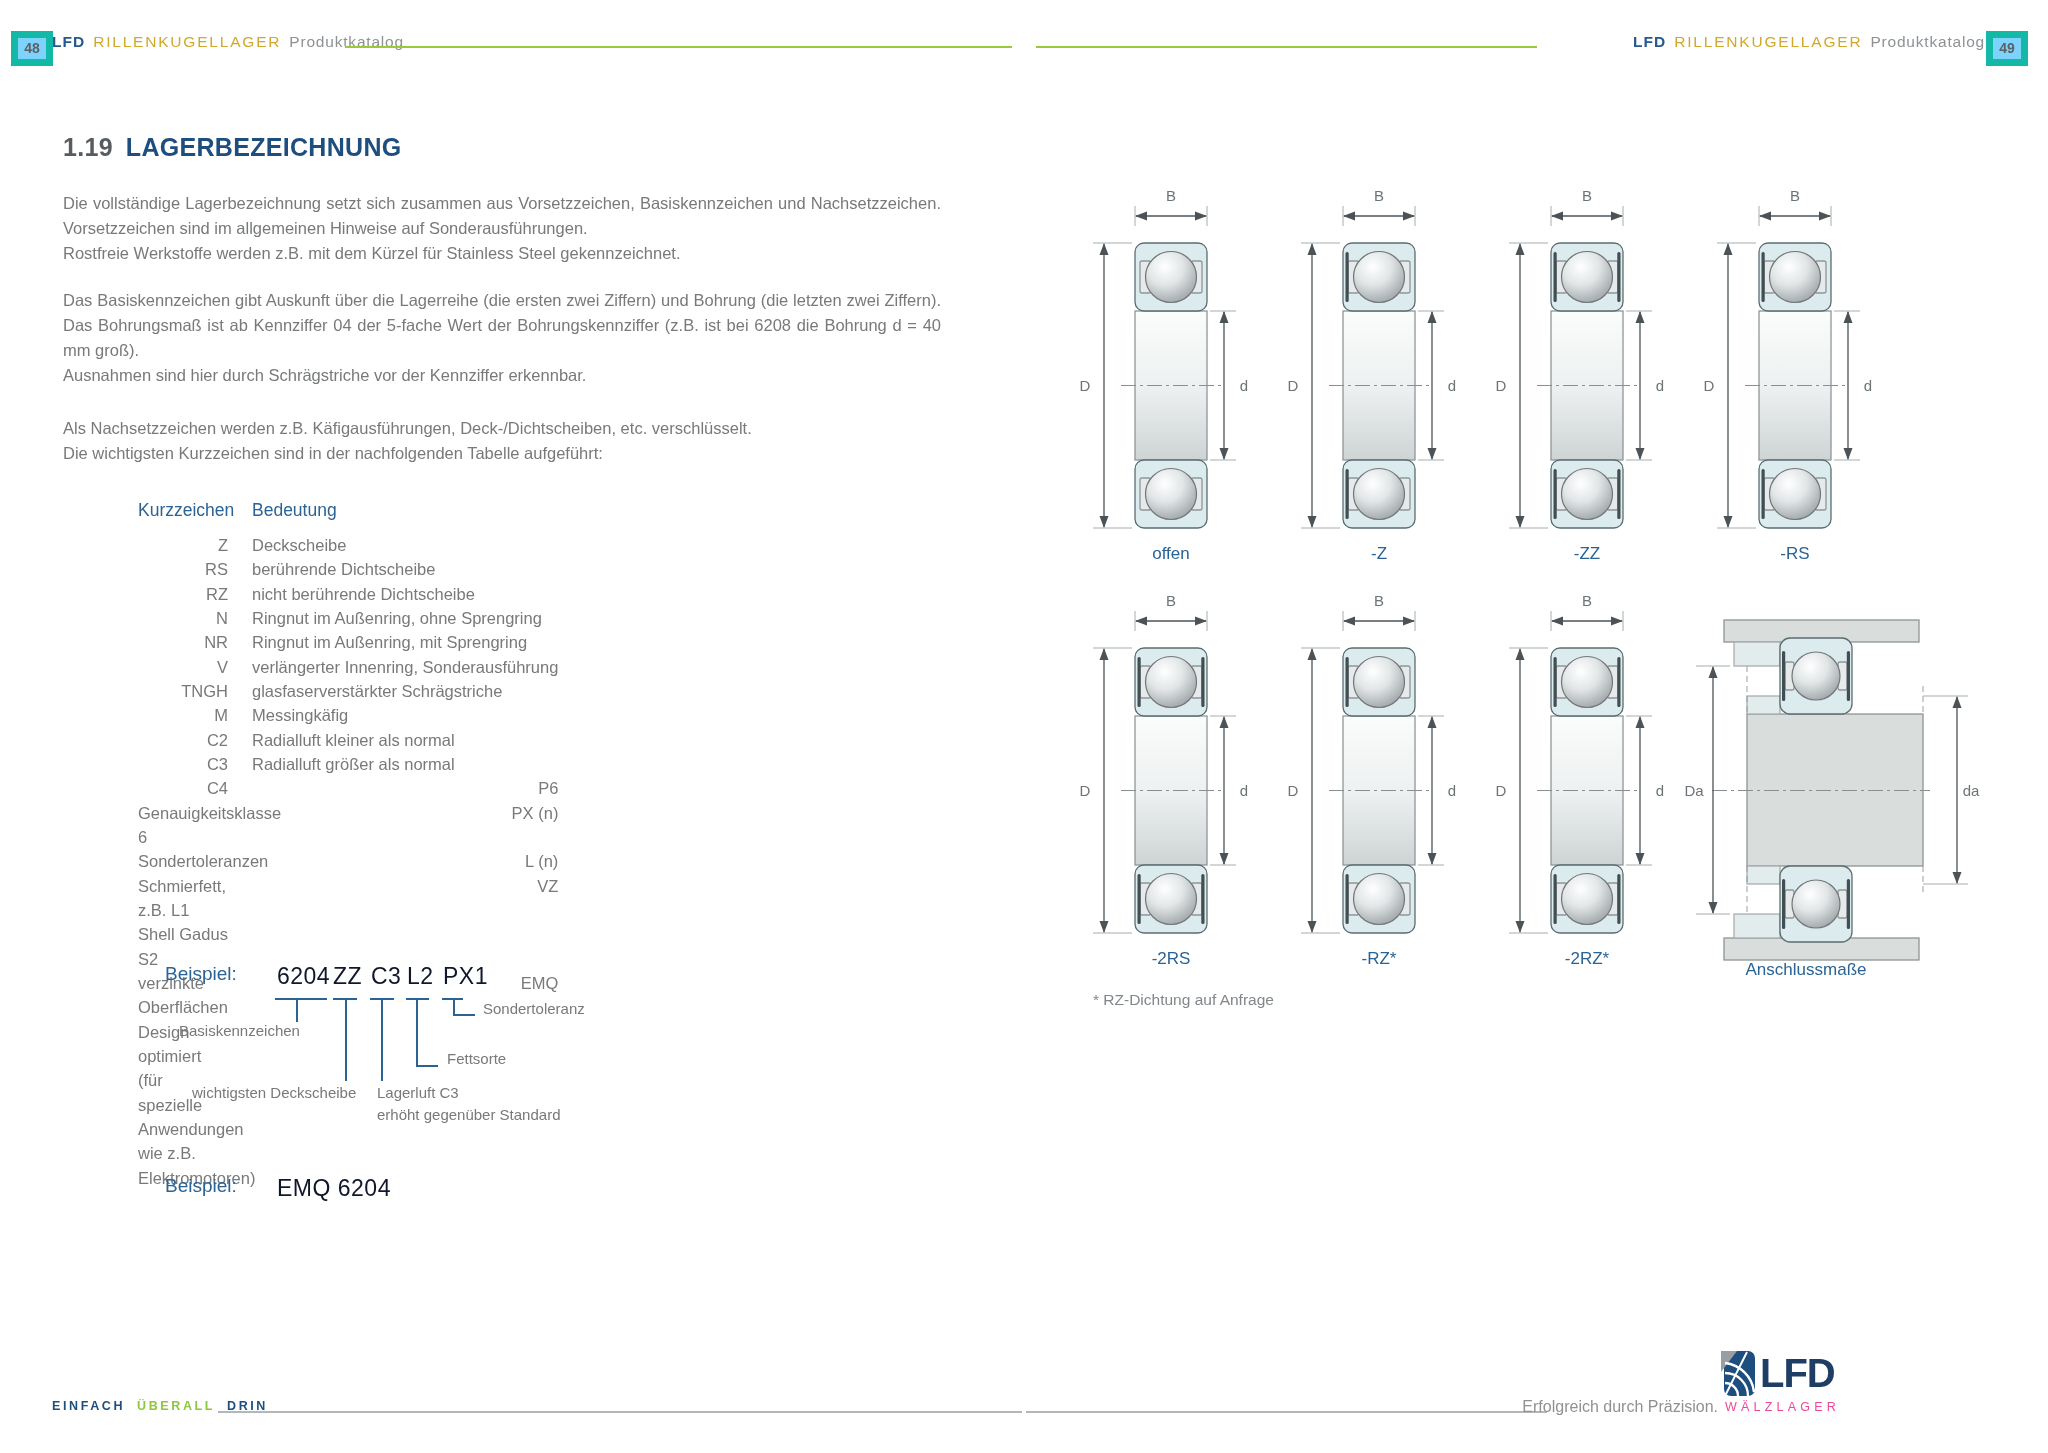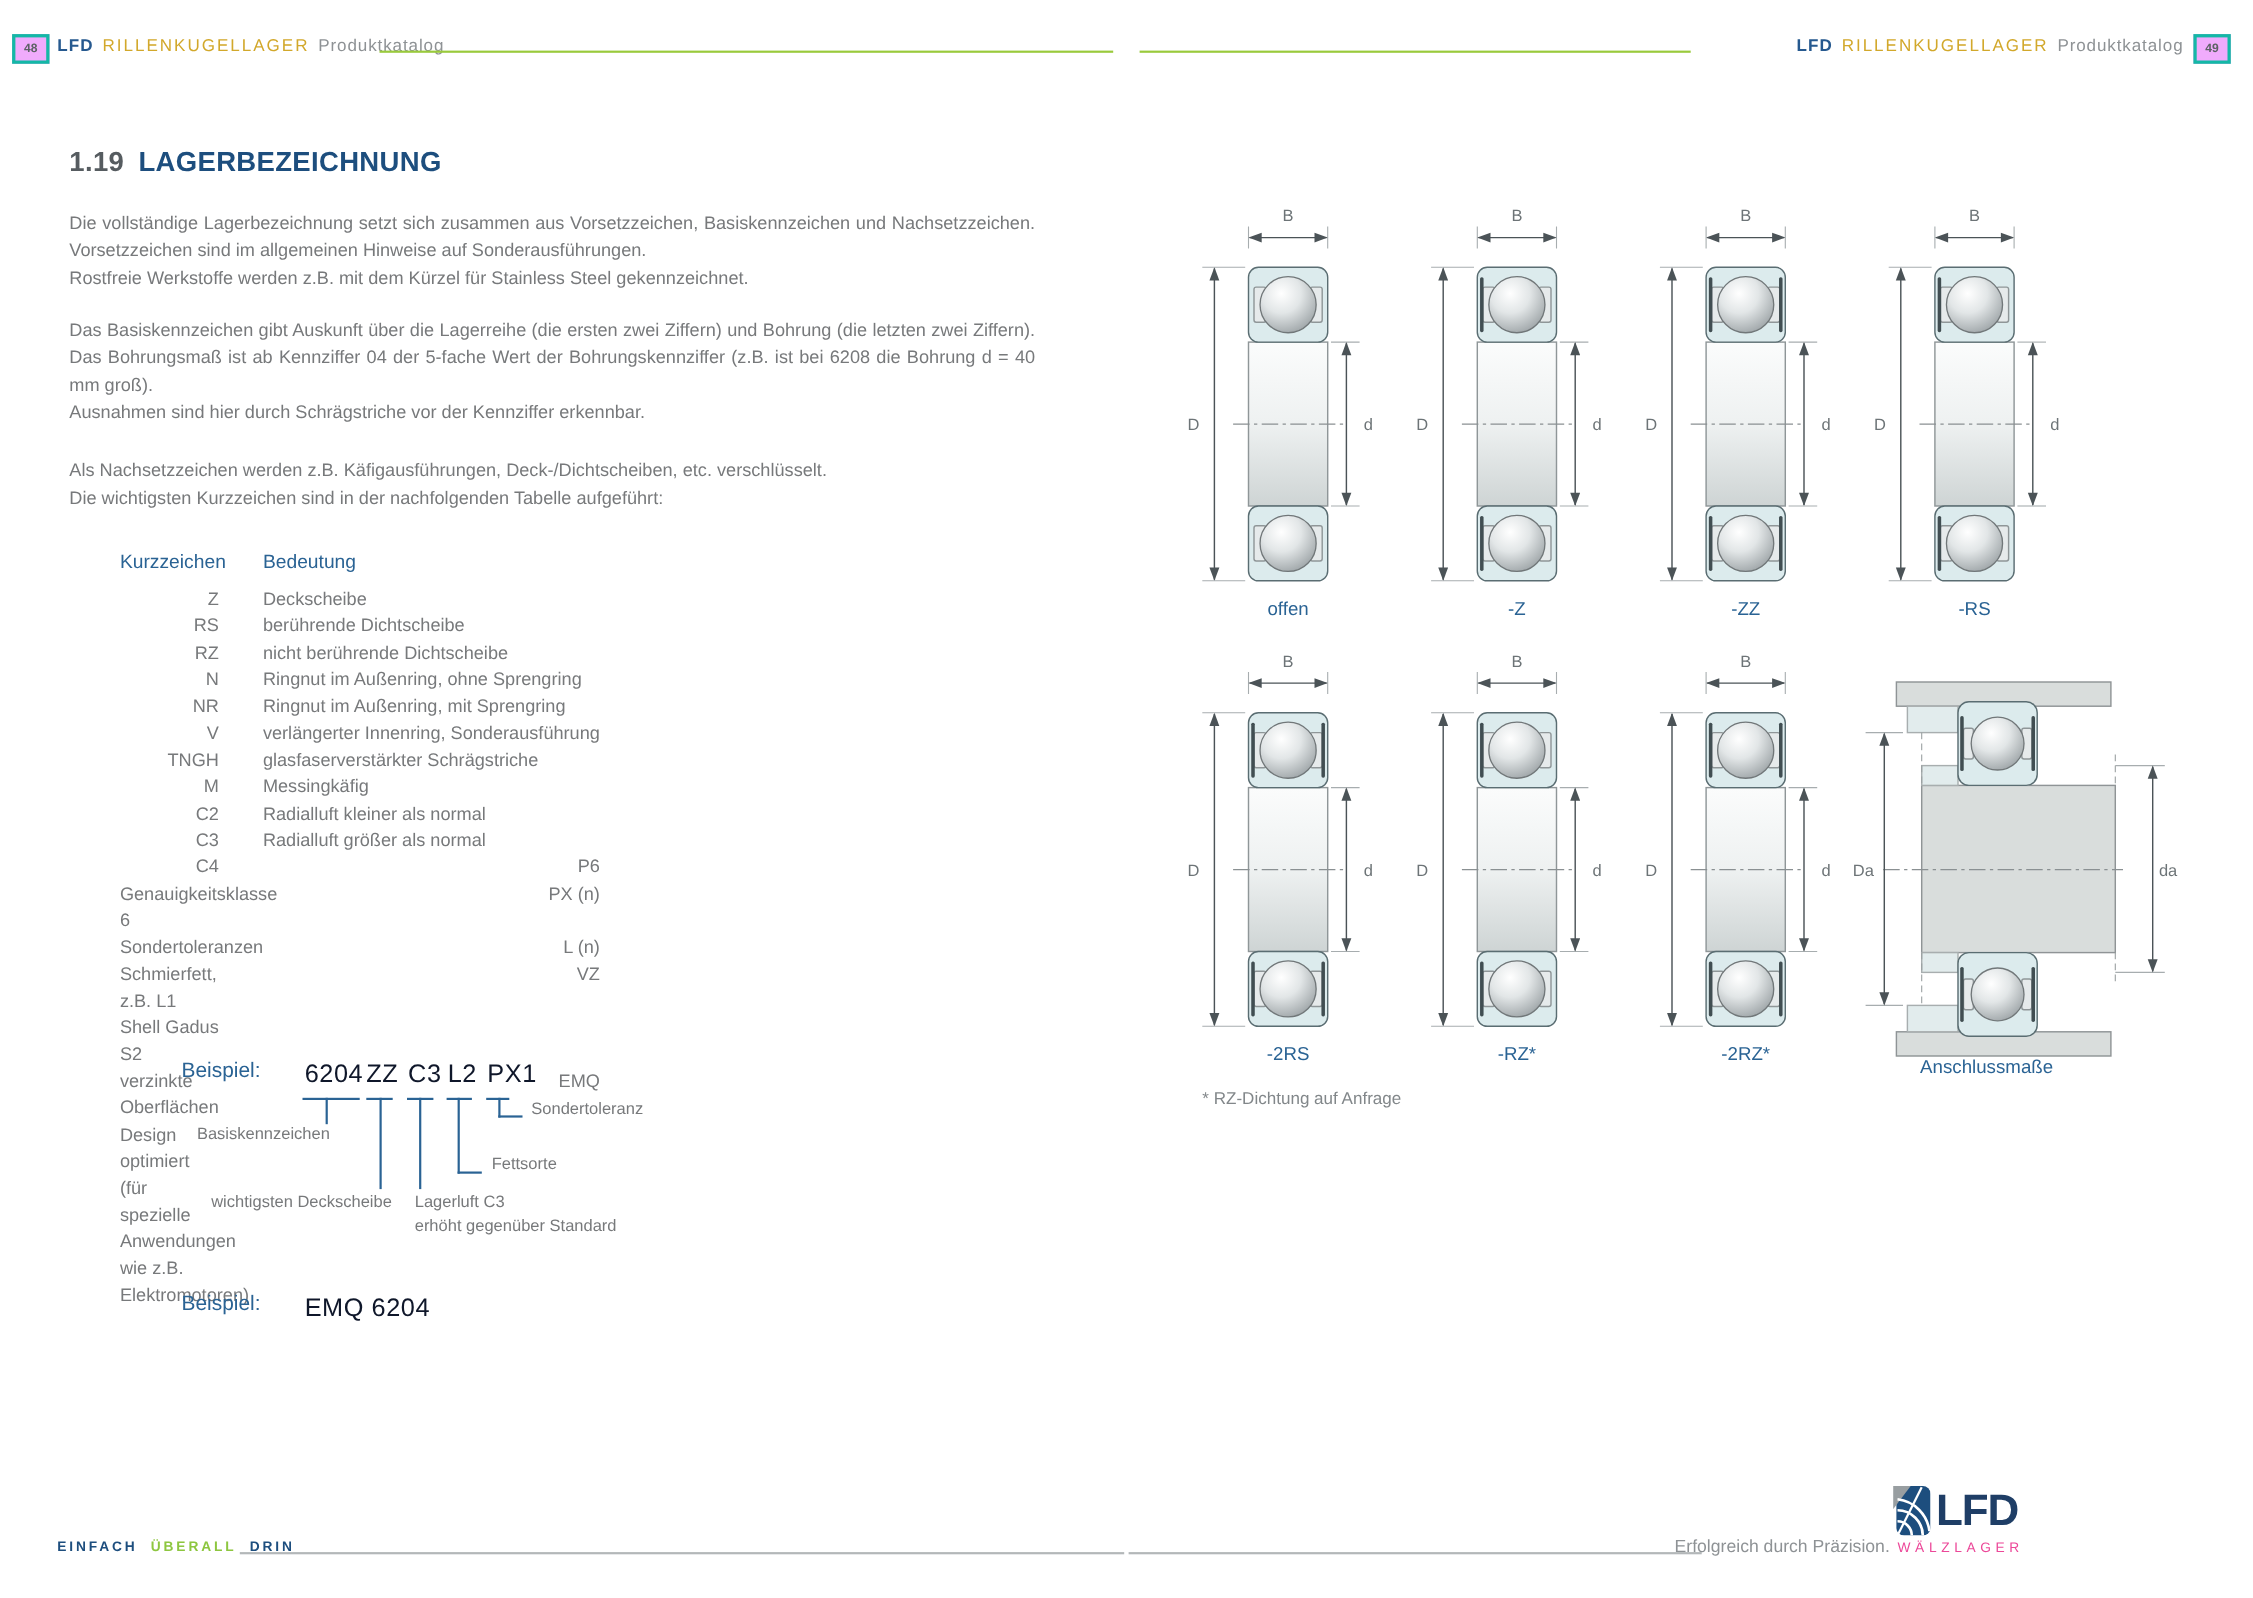--- a/index.html
+++ b/index.html
@@ -1,32 +1,32 @@
 <!DOCTYPE html>
 <html><head>
 <meta charset="utf-8">
 <style>
   html,body{margin:0;padding:0}
   body{width:2048px;height:1453px;position:relative;background:#ffffff;overflow:hidden;
        font-family:"Liberation Sans",sans-serif;color:#77797b}
-  .pagenum{position:absolute;top:31px;width:28px;height:21px;border:3px solid #14b8a6;background:#f0abfc;
-           color:#5c6164;font-size:11px;font-weight:bold;text-align:center;line-height:20px}
+  .pagenum{position:absolute;top:31px;width:28px;height:21px;border:7px solid #14b8a6;background:#7dd3fc;
+           color:#5c6164;font-size:14px;font-weight:bold;text-align:center;line-height:20px}
   .hdr{position:absolute;top:33px;display:flex;gap:8px;align-items:baseline;font-size:15.5px;white-space:nowrap}
   .hdr .brand{color:#26598f;font-weight:bold;letter-spacing:1px}
   .hdr .range{color:#d2a82b;letter-spacing:1.8px}
   .hdr .cat{color:#8e9295;letter-spacing:0.8px}
   .gline{position:absolute;top:46px;height:2px;background:#9aca3c}
   .title{position:absolute;left:63px;top:133px;font-size:25px;font-weight:bold;letter-spacing:0.3px;white-space:nowrap}
   .title .num{color:#565c60;margin-right:13px}
   .title .t{color:#1d4e7e}
   .bodytext{position:absolute;left:63px;top:191px;width:878px;font-size:16.5px;line-height:25px;color:#77797b}
   .just{text-align:justify}
   .mt22{margin-top:22px}
   .mt28{margin-top:28px}
-  .tbl{position:absolute;left:109px;top:498px;display:grid;grid-template-columns:90px auto;column-gap:40px;
+  .tbl{position:absolute;left:138px;top:498px;display:grid;grid-template-columns:90px auto;column-gap:24px;
        font-size:16.5px;line-height:24.33px;color:#77797b}
   .tbl .h{font-size:17.5px;color:#2a6394;line-height:24px;padding-bottom:11px}
   .tbl .code{text-align:right}
   .bsp-label{position:absolute;font-size:19px;color:#2a6394;white-space:nowrap}
   .bsp-part{position:absolute;font-size:23px;color:#0f172a;letter-spacing:0.5px;white-space:nowrap}
   .cline{position:absolute;background:#2a6394}
   .ann{position:absolute;font-size:15px;color:#77797b;white-space:nowrap}
   .fig{position:absolute}
   .footnote{position:absolute;left:1093px;top:991px;font-size:15.5px;color:#82878a;white-space:nowrap}
   .f-left{position:absolute;left:52px;top:1399px;display:flex;gap:12px;font-size:12.5px;font-weight:bold;

